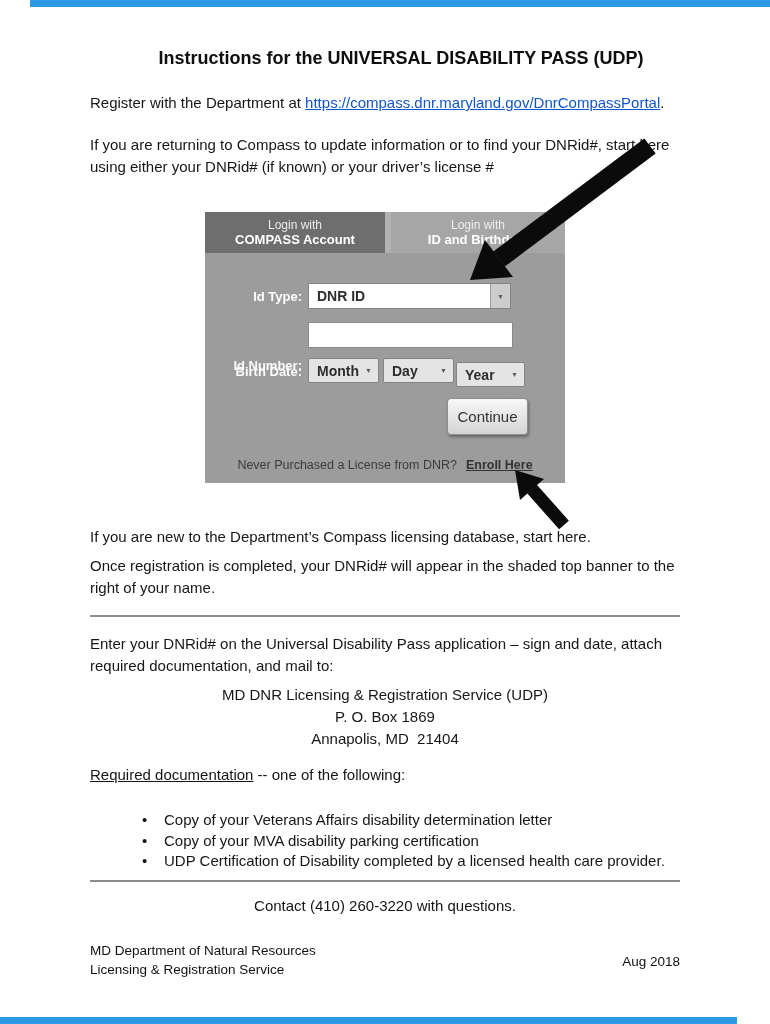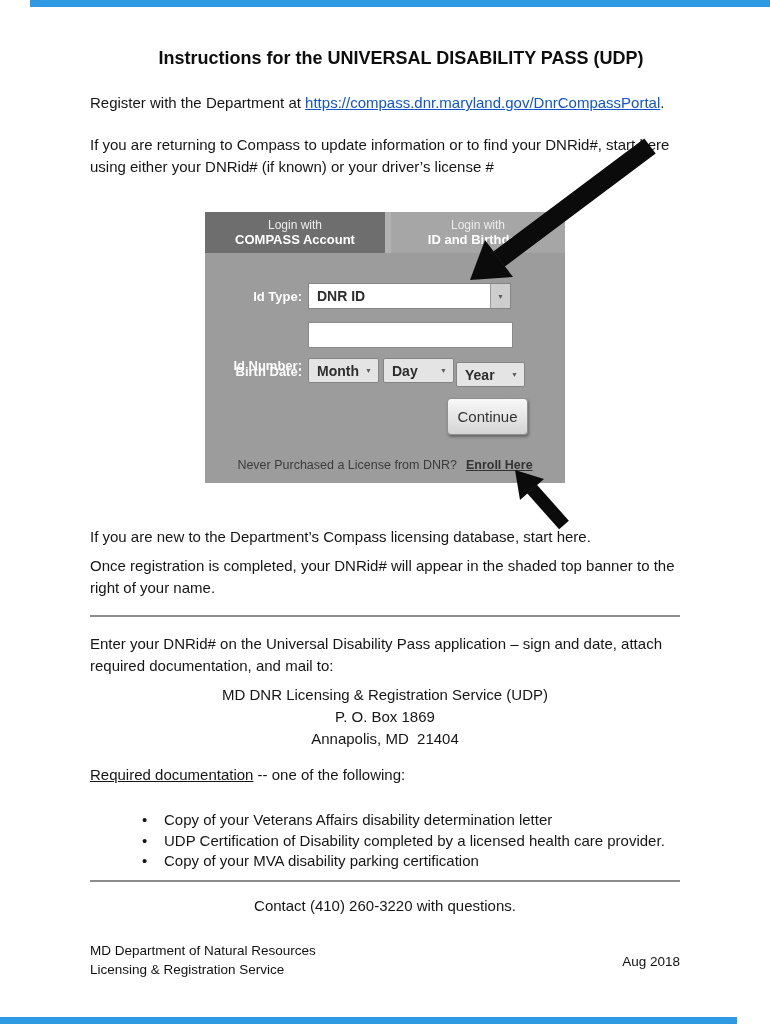--- a/index.html
+++ b/index.html
@@ -164,22 +164,22 @@
     <div>P. O. Box 1869</div>
     <div>Annapolis, MD&nbsp; 21404</div>
   </div>
 
   <div class="reqdocs">
     <span class="u">Required documentation</span><span> -- one of the following:</span>
   </div>
 
   <ul class="bullets">
     <li>Copy of your Veterans Affairs disability determination letter</li>
+    <li>Copy of your MVA disability parking certification</li>
     <li>UDP Certification of Disability completed by a licensed health care provider.</li>
-    <li>Copy of your MVA disability parking certification</li>
   </ul>
 
   <hr class="divider hr2">
 
   <div class="contact">Contact (410) 260-3220 with questions.</div>
 
   <div class="footer-left">
     <div>MD Department of Natural Resources</div>
     <div>Licensing &amp; Registration Service</div>
   </div>

